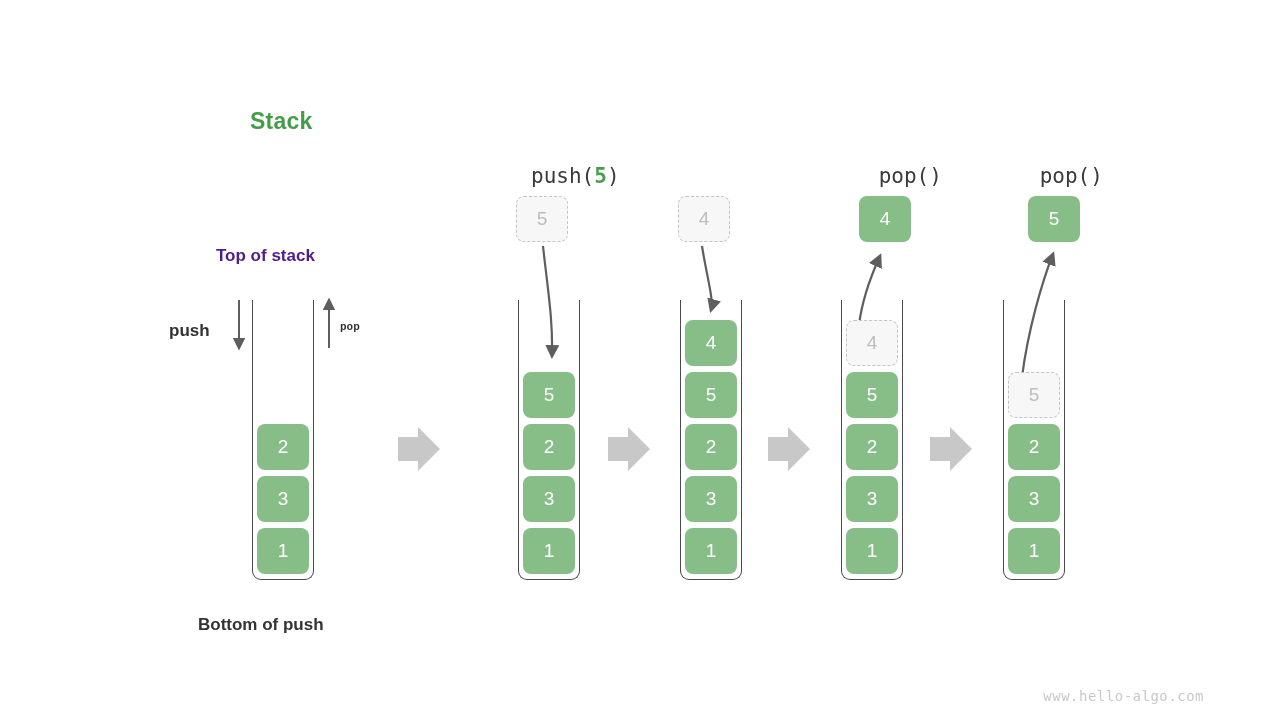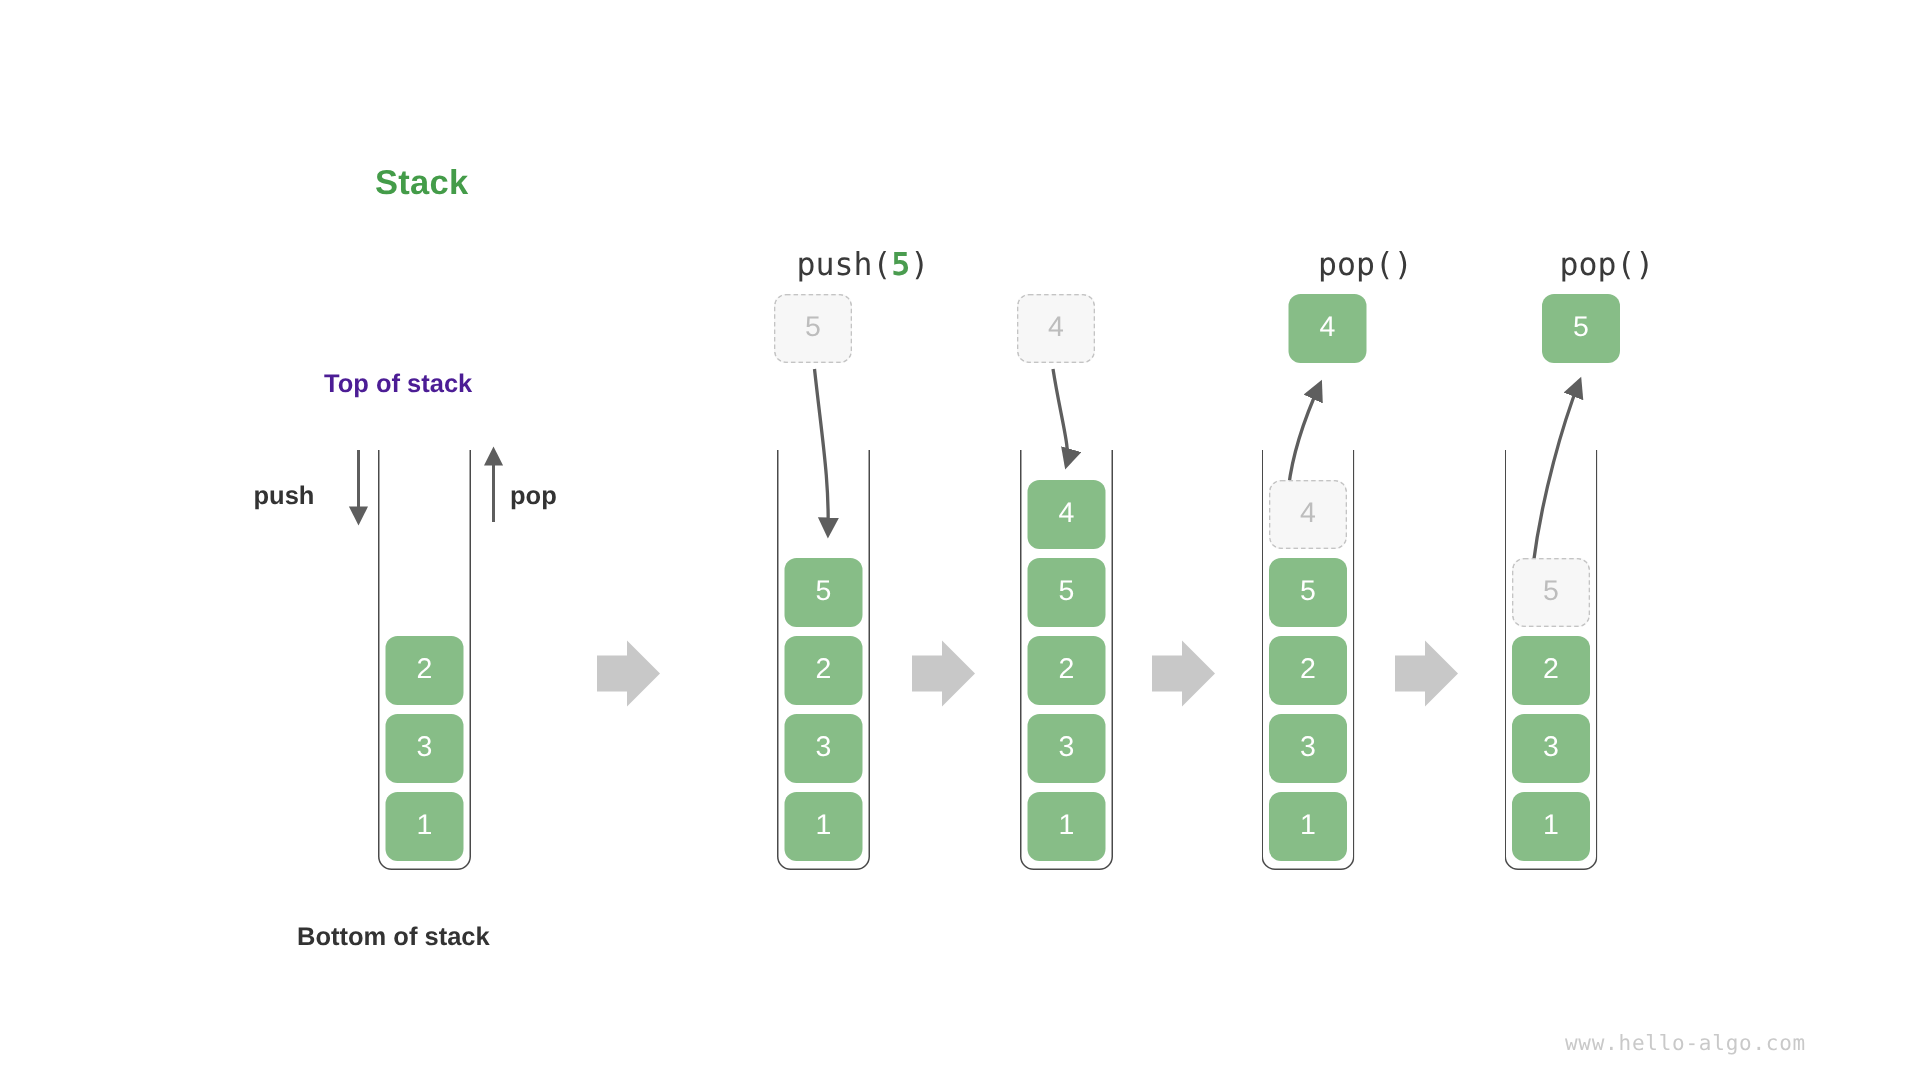--- a/index.html
+++ b/index.html
@@ -54,23 +54,24 @@
     left: 169px;
     top: 321px;
     font-size: 17px;
     font-weight: bold;
     color: #333333;
   }
   .lbl-pop {
     position: absolute;
     left: 340px;
     top: 321px;
-    font-size: 17px;
+    font-size: 11px;
     font-weight: bold;
     color: #333333;
+    font-family: Liberation Mono, monospace;
   }
 
   .op-label {
     position: absolute;
     top: 140px;
     width: 200px;
     text-align: center;
     font-family: "DejaVu Sans Mono", "Liberation Mono", monospace;
     font-size: 21px;
     color: #3a3a3a;
@@ -134,21 +135,21 @@
 </style>
 </head>
 <body>
 
 <div id="canvas">
 
   <div class="title-stack">Stack</div>
 
   <div class="lbl-top">Top of stack</div>
 
-  <div class="lbl-bottom">Bottom of stack</div>
+  <div class="lbl-bottom">Bottom of push</div>
 
   <div class="lbl-push">push</div>
 
   <div class="lbl-pop">pop</div>
 
   <div class="op-label" style="left:450px;">
     <span>push(</span><span class="arg">5</span><span>)</span>
   </div>
   <div class="op-label" style="left:785px;">
     <span>pop()</span>

